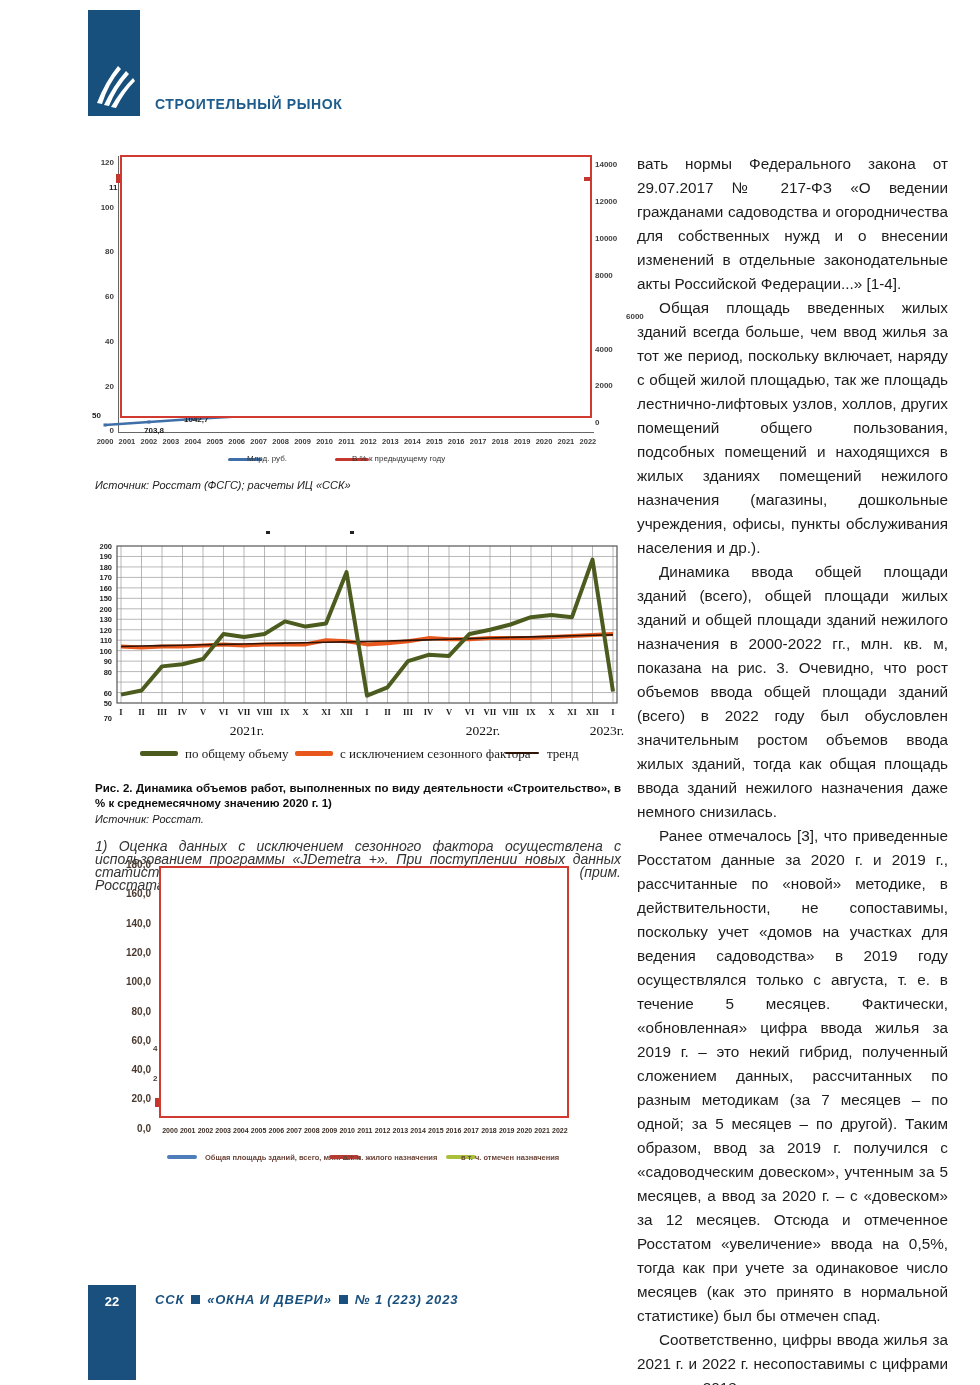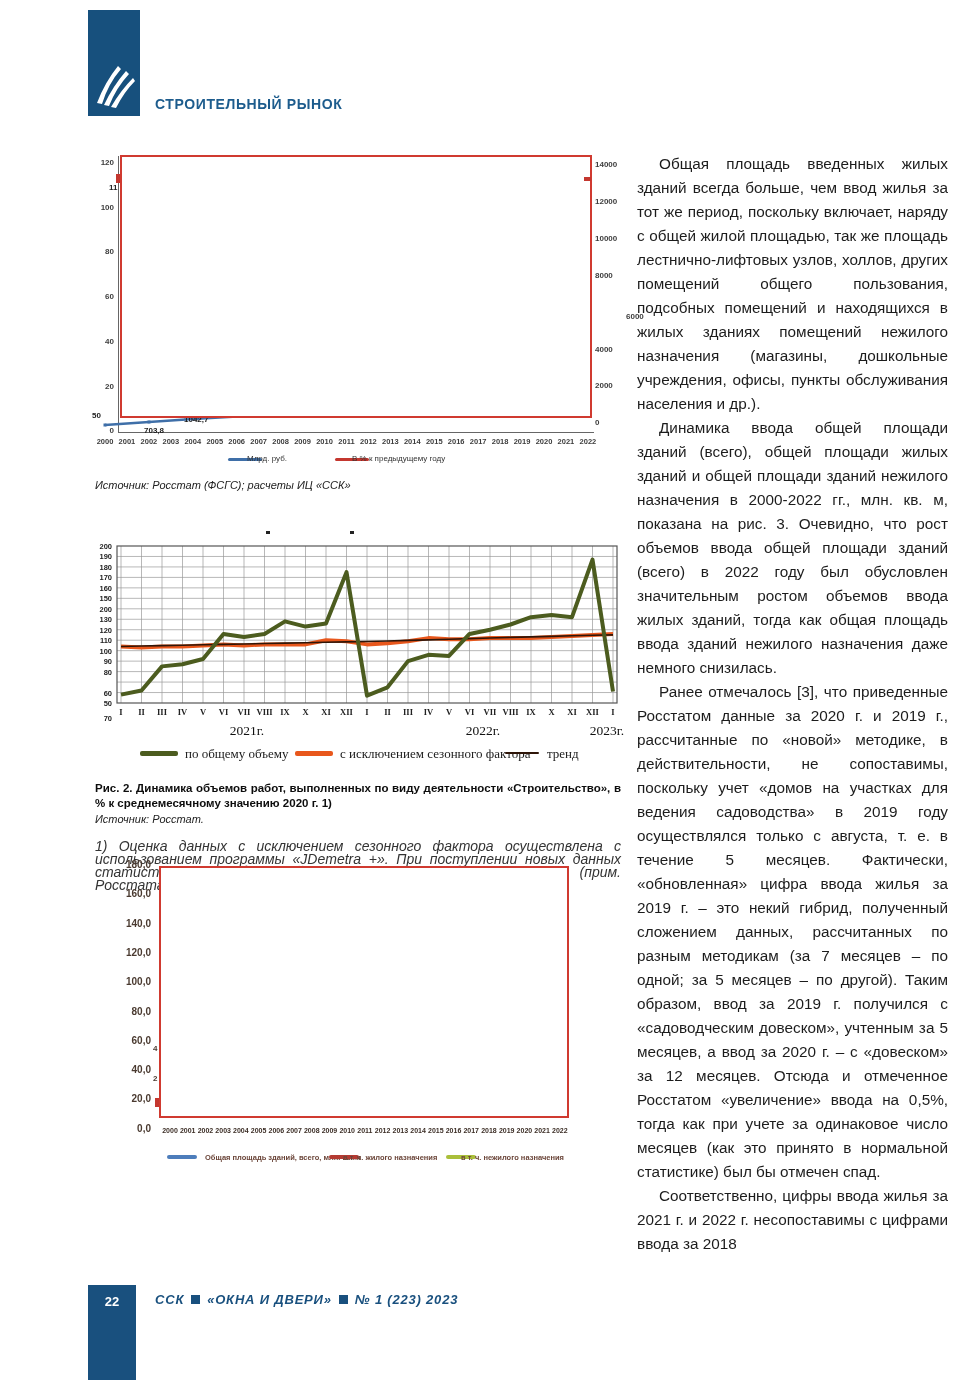--- a/index.html
+++ b/index.html
@@ -276,25 +276,26 @@
       <div class="f3-xlab" style="left: 400.68px; top: 268px; width: 22px;">2019</div>
       <div class="f3-xlab" style="left: 418.4px; top: 268px; width: 22px;">2020</div>
       <div class="f3-xlab" style="left: 436.12px; top: 268px; width: 22px;">2021</div>
       <div class="f3-xlab" style="left: 453.84px; top: 268px; width: 22px;">2022</div>
       <div style="position: absolute; left: 0px; top: 294px; width: 535px; height: 12px;">
         <div class="legend-seg" style="left: 72px; top: 3px; width: 30px; height: 4px; background: rgb(77, 125, 187);"></div>
         <div class="f3-leglab" style="left: 110px; top: 1px;">Общая площадь зданий, всего, млн. кв. м</div>
         <div class="legend-seg" style="left: 234px; top: 3px; width: 30px; height: 4px; background: rgb(180, 58, 50);"></div>
         <div class="f3-leglab" style="left: 248px; top: 1px;">в т. ч. жилого назначения</div>
         <div class="legend-seg" style="left: 351px; top: 3px; width: 30px; height: 4px; background: rgb(170, 191, 58);"></div>
-        <div class="f3-leglab" style="left: 366px; top: 1px;">в т. ч. нежилого назначения</div>
+        <div class="f3-leglab" style="left: 366px; top: 1px;">в т. ч. отмечен назначения</div>
       </div>
     </div>
 
   <div class="article" id="article">
+      <p>вать нормы Федерального закона от 29.07.2017 № 217-ФЗ «О ведении гражданами садоводства и огородничества для собственных нужд и о внесении изменений в отдельные законодательные акты Российской Федерации...» [1-4].</p>
       <p class="indent">Общая площадь введенных жилых зданий всегда больше, чем ввод жилья за тот же период, поскольку включает, наряду с общей жилой площадью, так же площадь лестнично-лифтовых узлов, холлов, других помещений общего пользования, подсобных помещений и находящихся в жилых зданиях помещений нежилого назначения (магазины, дошкольные учреждения, офисы, пункты обслуживания населения и др.).</p>
       <p class="indent">Динамика ввода общей площади зданий (всего), общей площади жилых зданий и общей площади зданий нежилого назначения в 2000-2022 гг., млн. кв. м, показана на рис. 3. Очевидно, что рост объемов ввода общей площади зданий (всего) в 2022 году был обусловлен значительным ростом объемов ввода жилых зданий, тогда как общая площадь ввода зданий нежилого назначения даже немного снизилась.</p>
       <p class="indent">Ранее отмечалось [3], что приведенные Росстатом данные за 2020 г. и 2019 г., рассчитанные по «новой» методике, в действительности, не сопоставимы, поскольку учет «домов на участках для ведения садоводства» в 2019 году осуществлялся только с августа, т. е. в течение 5 месяцев. Фактически, «обновленная» цифра ввода жилья за 2019 г. – это некий гибрид, полученный сложением данных, рассчитанных по разным методикам (за 7 месяцев – по одной; за 5 месяцев – по другой). Таким образом, ввод за 2019 г. получился с «садоводческим довеском», учтенным за 5 месяцев, а ввод за 2020 г. – с «довеском» за 12 месяцев. Отсюда и отмеченное Росстатом «увеличение» ввода на 0,5%, тогда как при учете за одинаковое число месяцев (как это принято в нормальной статистике) был бы отмечен спад.</p>
       <p class="indent">Соответственно, цифры ввода жилья за 2021 г. и 2022 г. несопоставимы с цифрами ввода за 2018</p>
     </div>
 
   <div class="pagenum-box">
     <div class="pagenum">22</div>
   </div>
   <div class="footer-line">

